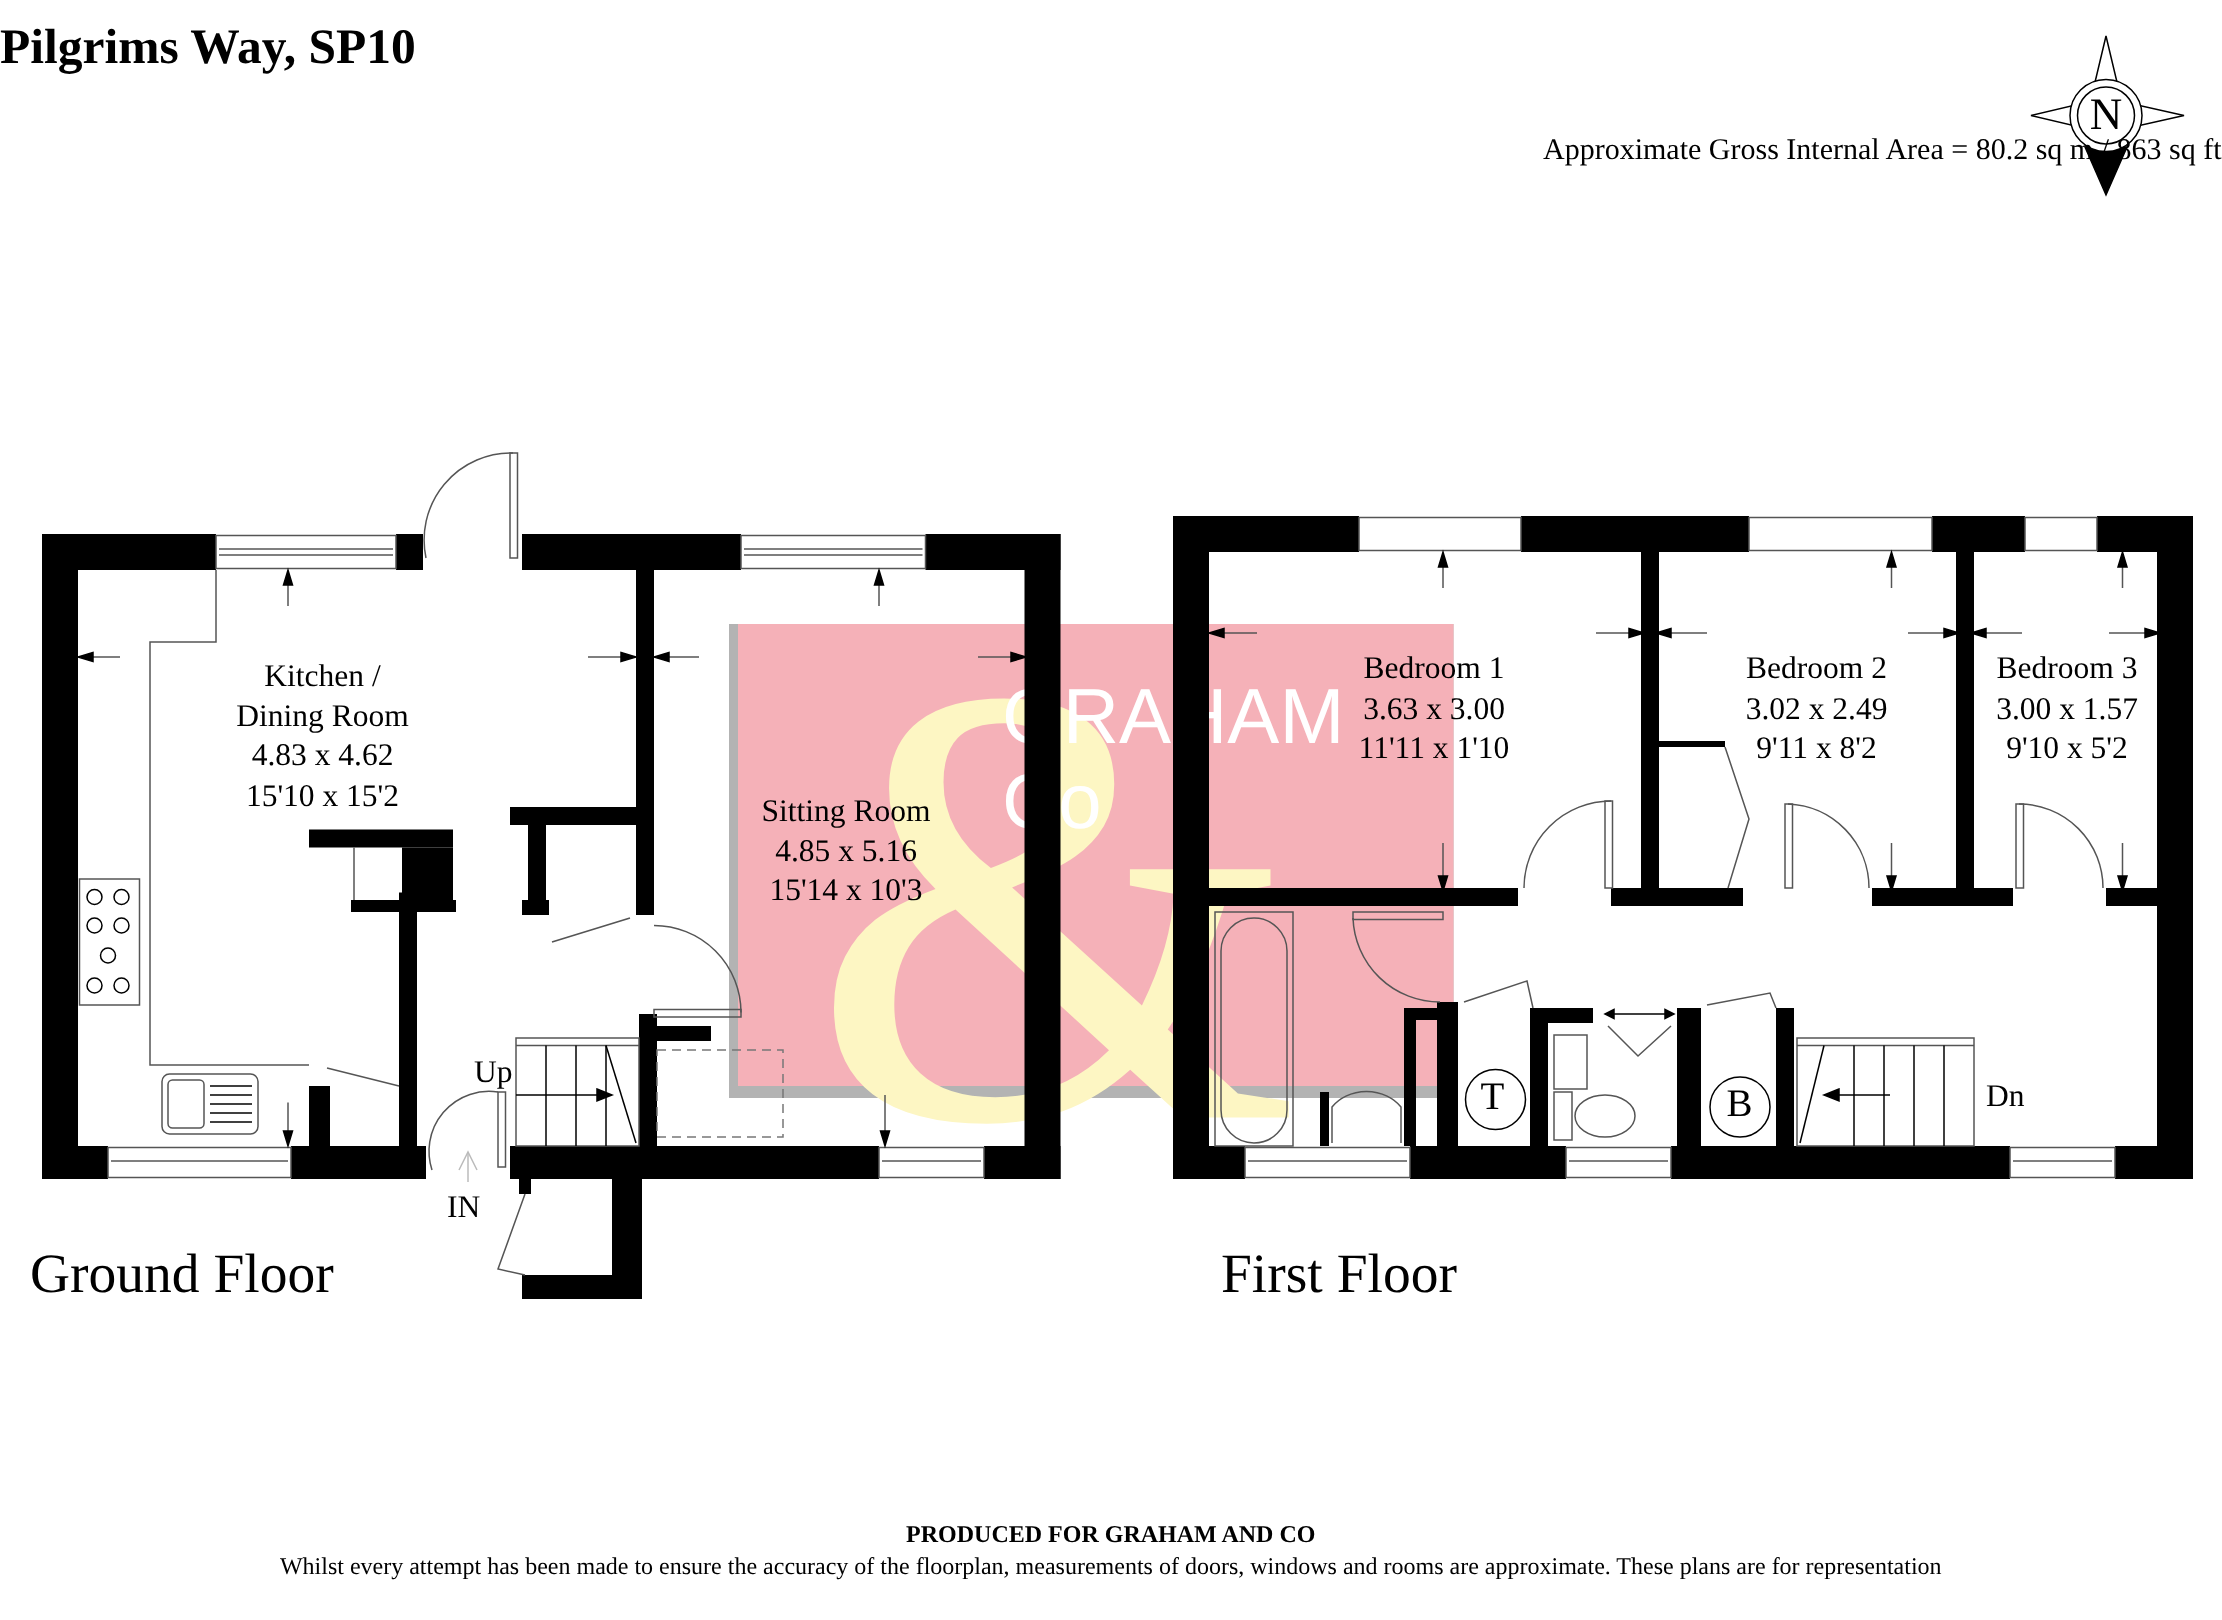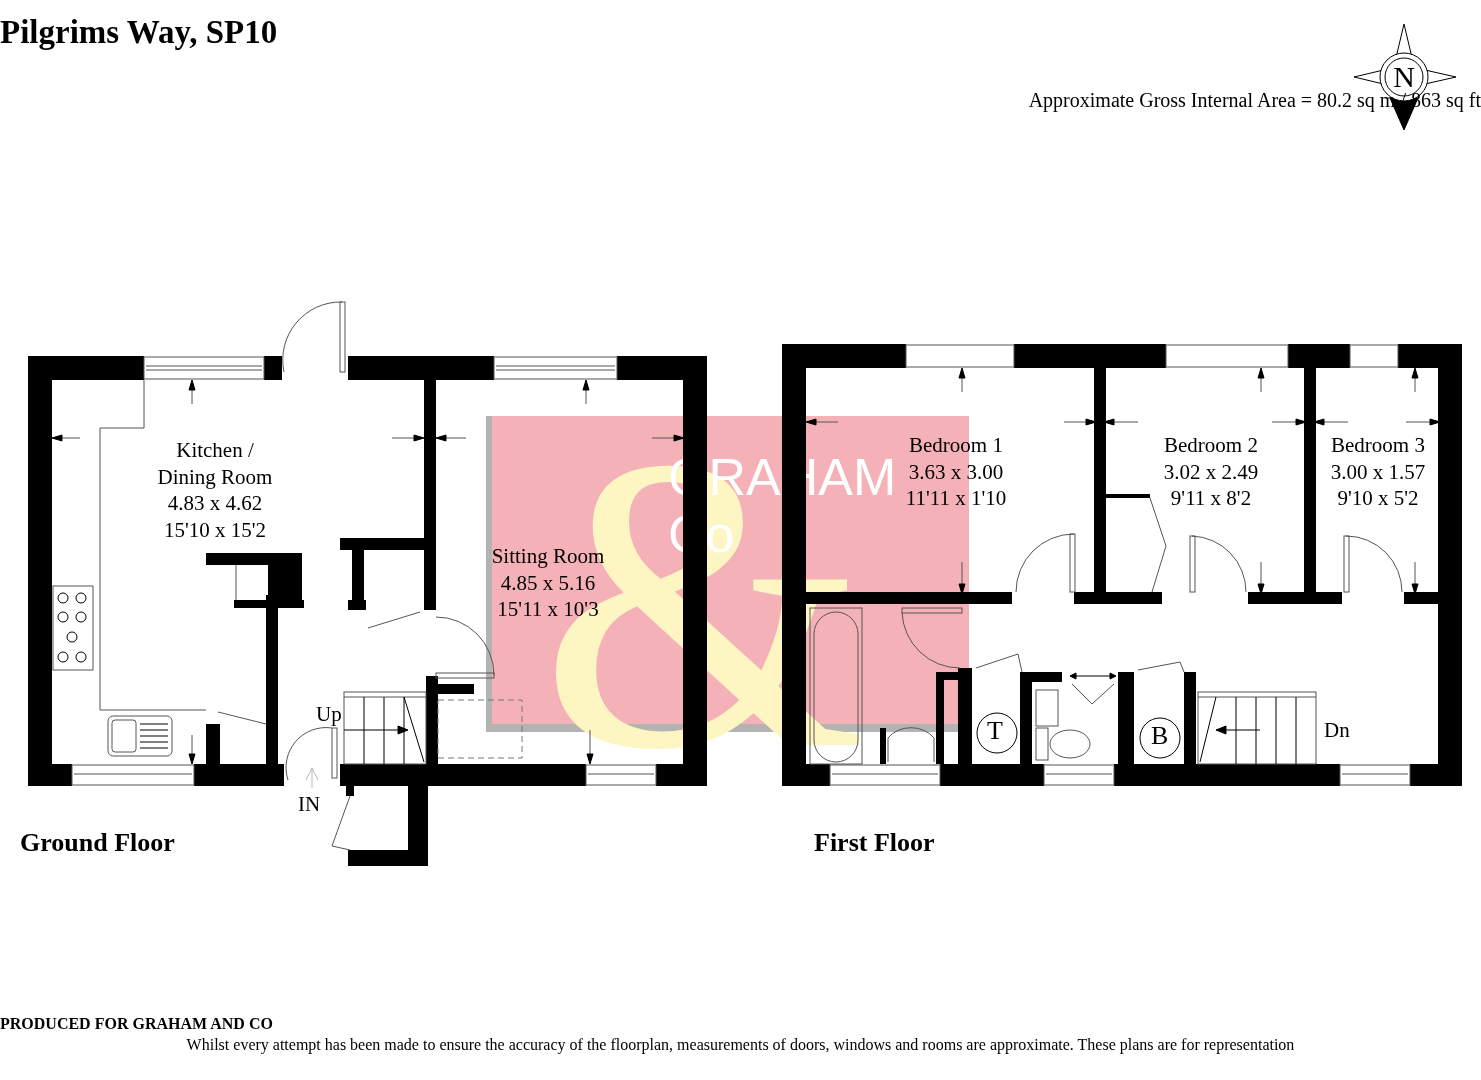--- a/index.html
+++ b/index.html
@@ -1,26 +1,26 @@
 <!DOCTYPE html>
 <html><head>
 <meta charset="utf-8">
 <style>
   html, body { margin: 0; padding: 0; background: #ffffff; }
   body { width: 1481px; height: 1080px; position: relative; overflow: hidden;
          font-family: "Liberation Serif", "DejaVu Serif", serif; color: #000; }
   .abs { position: absolute; }
   .title { left: 0; width: 1481px; top: 14px; font-weight: bold; font-size: 33px; }
   .subtitle { left: 0; width: 1481px; top: 89px; text-align: right; font-size: 20px; }
-  .floor-label { font-weight: bold; font-size: 26px; }
+  .floor-label { font-weight: normal; font-size: 37px; }
   .room-label { text-align: center; font-size: 21px; line-height: 26.5px; white-space: nowrap; }
   .room-label span { display: block; }
   .small-label { font-size: 21px; }
   .fixture-letter { font-size: 26px; }
-  .footer-head { left: 0; width: 1481px; top: 1015px; text-align: left; font-weight: bold; font-size: 16px; }
+  .footer-head { left: 0; width: 1481px; top: 1015px; text-align: center; font-weight: bold; font-size: 16px; }
   .footer-text { left: 110px; width: 1261px; top: 1035px; text-align: center; font-size: 16px; line-height: 20px; }
   svg.plan { position: absolute; left: 0; top: 0; }
   .wm-text { font-family: "Liberation Sans", "DejaVu Sans", sans-serif; fill: #ffffff; }
 </style>
 </head>
 <body>
 
 <svg class="plan" width="1481" height="1080" viewBox="0 0 1481 1080">
 
   <g>
@@ -268,24 +268,24 @@
 <div class="abs subtitle">Approximate Gross Internal Area = 80.2 sq m / 863 sq ft</div>
 
 <div class="abs" style="left:1392px; top:60px; font-size:30px; width:24px; text-align:center;">N</div>
 
 <div class="abs room-label" style="left:135px; top:437px; width:160px;">
   <span>Kitchen /</span>
   <span>Dining Room</span>
   <span>4.83 x 4.62</span>
   <span>15'10 x 15'2</span>
 </div>
-<div class="abs room-label" style="left:468px; top:527px; width:160px;margin-top:16px;">
+<div class="abs room-label" style="left:484px; top:527px; width:160px;">
   <span>Sitting Room</span>
   <span>4.85 x 5.16</span>
-  <span>15'11 x 10'3</span>
+  <span>15'14 x 10'3</span>
 </div>
 <div class="abs small-label" style="left:316px; top:702px;">Up</div>
 <div class="abs small-label" style="left:298px; top:792px;">IN</div>
 <div class="abs floor-label" style="left:20px; top:828px;">Ground Floor</div>
 
 <div class="abs room-label" style="left:876px; top:432px; width:160px;">
   <span>Bedroom 1</span>
   <span>3.63 x 3.00</span>
   <span>11'11 x 1'10</span>
 </div>

